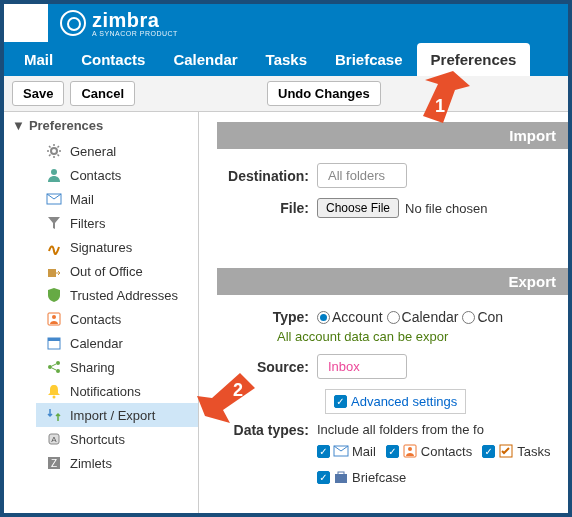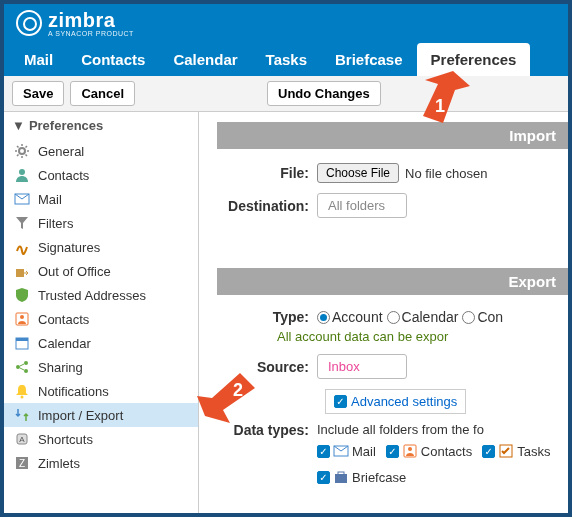--- a/index.html
+++ b/index.html
@@ -1,33 +1,33 @@
 <!DOCTYPE html>
 <html><head>
 <meta charset="utf-8">
 <style>
 * { box-sizing: border-box; margin: 0; padding: 0; }
 body { font-family: Arial, Helvetica, sans-serif; font-size: 13px; background: #fff; width: 572px; height: 517px; overflow: hidden; position: relative; }
 .frame { border: 4px solid #1a4d7a; width: 572px; height: 517px; }
-.header { background: #007dc3; color: #fff; height: 38px; display: flex; align-items: center; padding: 0 12px; }
+.header { background: #007dc3; color: #fff; height: 38px; display: flex; align-items: center; padding: 0 12px; margin-left: 44px; }
 .logo { display: flex; align-items: center; gap: 6px; }
 .logo-mark { width: 26px; height: 26px; border: 2px solid #fff; border-radius: 50%; position: relative; }
 .logo-mark::before { content: ''; position: absolute; width: 10px; height: 10px; border: 2px solid #fff; border-radius: 50%; top: 5px; left: 5px; }
 .logo-text { font-size: 20px; font-weight: bold; letter-spacing: 0.5px; }
 .logo-sub { font-size: 7px; letter-spacing: 0.5px; display: block; margin-top: -2px; opacity: 0.9; }
 .tabs { background: #007dc3; display: flex; height: 34px; align-items: flex-end; padding: 0 6px; }
 .tab { color: #fff; padding: 8px 14px; cursor: pointer; font-size: 15px; font-weight: bold; }
 .tab.active { background: #fff; color: #333; border-radius: 4px 4px 0 0; }
 .toolbar { background: #f3f3f3; border-bottom: 1px solid #ccc; height: 36px; display: flex; align-items: center; padding: 0 8px; gap: 6px; }
 .btn { background: #fff; border: 1px solid #bbb; border-radius: 3px; padding: 4px 10px; font-size: 13px; cursor: pointer; font-weight: bold; }
 .toolbar-gap { width: 120px; }
 .body { display: flex; height: calc(517px - 8px - 38px - 34px - 36px); }
 .sidebar { width: 195px; border-right: 1px solid #ccc; background: #fff; overflow: hidden; }
 .side-head { padding: 6px 8px; font-weight: bold; color: #555; cursor: pointer; display: flex; align-items: center; gap: 4px; }
-.side-item { display: flex; align-items: center; gap: 8px; padding: 4px 8px 4px 10px; cursor: pointer; color: #333; height: 24px; }
+.side-item { display: flex; align-items: center; gap: 8px; padding: 4px 8px 4px 10px; cursor: pointer; color: #333; height: 24px; margin-left: 32px; }
 .side-item.active { background: #cfe6f7; }
 .side-icon { width: 16px; height: 16px; display: inline-flex; align-items: center; justify-content: center; flex-shrink: 0; }
 .content { flex: 1; padding: 10px 0 0 18px; overflow: hidden; color: #333; }
 .section-head { background: #a7a7a7; color: #fff; font-weight: bold; padding: 5px 12px; font-size: 15px; margin-bottom: 14px; text-align: right; }
 .row { display: flex; align-items: center; margin-bottom: 10px; }
 .row-label { width: 100px; text-align: right; font-weight: bold; padding-right: 8px; font-size: 14px; }
 .file-btn { background: #efefef; border: 1px solid #888; border-radius: 3px; padding: 2px 8px; font-size: 12px; margin-right: 6px; cursor: pointer; }
 .file-txt { font-size: 13px; }
 .select-box { border: 1px solid #bbb; border-radius: 3px; padding: 4px 10px; color: #888; background: #fff; min-width: 90px; }
 .radio-group { display: flex; align-items: center; gap: 4px; font-size: 14px; }
@@ -207,27 +207,27 @@
               </svg>
             </span>
             <span>Zimlets</span>
           </div>
         </div>
     </div>
 
     <div class="content">
       <div class="section-head">Import</div>
       <div class="row">
+        <div class="row-label">Destination:</div>
+        <div class="select-box">All folders</div>
+      </div>
+      <div class="row">
         <div class="row-label">File:</div>
         <button class="file-btn">Choose File</button>
         <span class="file-txt">No file chosen</span>
-      </div>
-      <div class="row">
-        <div class="row-label">Destination:</div>
-        <div class="select-box">All folders</div>
       </div>
       <div style="height: 40px;"></div>
 
       <div class="section-head">Export</div>
       <div class="row">
         <div class="row-label">Type:</div>
         <div class="radio-group" id="type-radios">
             <span class="radio-opt">
               <span class="radio checked"></span>
               <span>Account</span>

